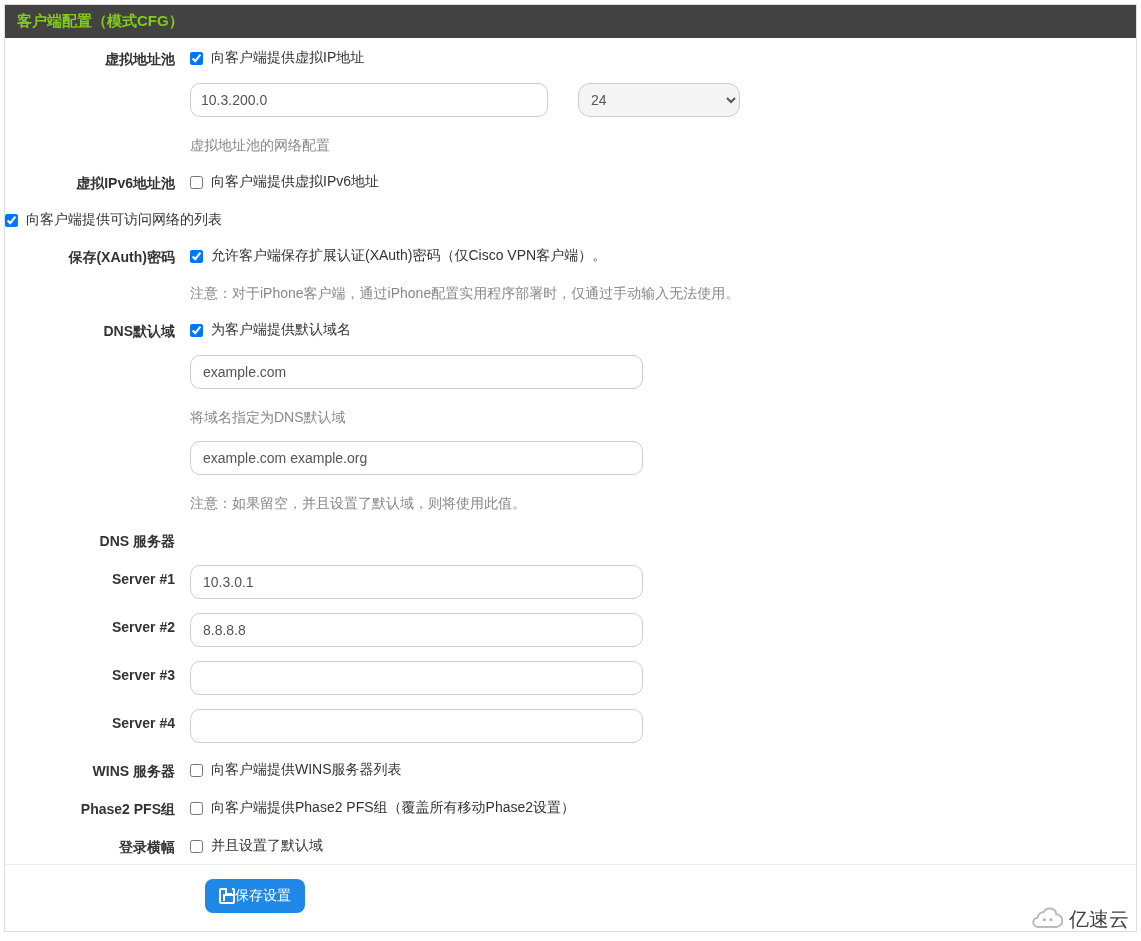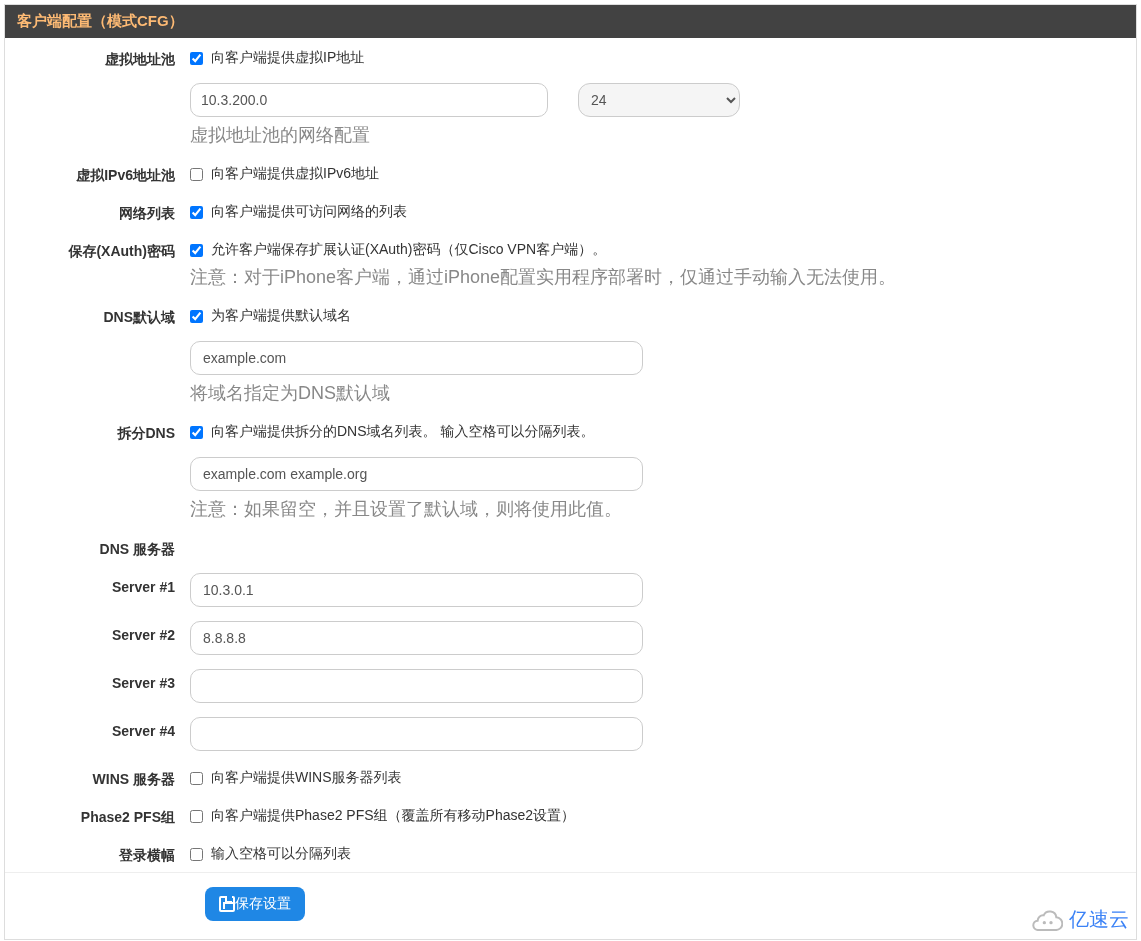--- a/index.html
+++ b/index.html
@@ -10,21 +10,21 @@
       background: #fff;
       width: 1141px;
     }
     .panel {
       border: 1px solid #ddd;
       margin: 4px;
       background: #fff;
     }
     .panel-header {
       background: #424242;
-      color: #fdba74;
+      color: #84cc16;
       font-weight: bold;
       font-size: 15px;
       padding: 7px 12px;
     }
     .form-row {
       display: flex;
       align-items: flex-start;
       padding: 7px 0;
     }
     .form-label {
@@ -45,22 +45,22 @@
       align-items: center;
       padding-top: 4px;
       gap: 8px;
     }
     .check-label {
       color: #333;
       font-size: 14px;
     }
     .hint {
       color: #888;
-      font-size: 18px;
-      margin-top: 6px;
+      font-size: 14px;
+      margin-top: 20px;
     }
     input[type="text"] {
       height: 34px;
       border: 1px solid #ccc;
       border-radius: 10px;
       padding: 0 10px;
       font-size: 14px;
       color: #555;
     }
     input[type="text"].w-med { width: 358px; }
@@ -110,24 +110,24 @@
       position: absolute;
       bottom: 1px; left: 2px;
       width: 8px; height: 5px;
       border: 2px solid #fff;
       border-bottom: none;
     }
     .watermark {
       position: fixed;
       right: 12px;
       bottom: 8px;
-      color: #3b82f6;
+      color: #404040;
       font-size: 20px;
       display: flex;
-      align-items: center;
+      align-items: flex-start;
       gap: 6px;
       font-weight: 500;
       pointer-events: none;
     }
     .watermark svg { width: 32px; height: 22px; }
   </style>
 </head>
 <body>
 
 <div class="panel">
@@ -160,21 +160,20 @@
     <div class="form-label">虚拟IPv6地址池</div>
     <div class="form-field">
       <div class="check-row">
         <input type="checkbox" style="">
         <span class="check-label">向客户端提供虚拟IPv6地址</span>
       </div>
     </div>
   </div>
 
   <div class="form-row">
-    <div class="form-label">网络列表</div>
     <div class="form-field">
       <div class="check-row">
         <input type="checkbox" checked="" style="">
         <span class="check-label">向客户端提供可访问网络的列表</span>
       </div>
     </div>
   </div>
 
   <div class="form-row">
     <div class="form-label">保存(XAuth)密码</div>
@@ -198,29 +197,20 @@
   </div>
   <div class="form-row">
     <div class="form-label"></div>
     <div class="form-field">
       <input type="text" class="w-wide" value="example.com" style="">
       <div class="hint">将域名指定为DNS默认域</div>
     </div>
   </div>
 
   <div class="form-row">
-    <div class="form-label">拆分DNS</div>
-    <div class="form-field">
-      <div class="check-row">
-        <input type="checkbox" checked="" style="">
-        <span class="check-label">向客户端提供拆分的DNS域名列表。 输入空格可以分隔列表。</span>
-      </div>
-    </div>
-  </div>
-  <div class="form-row">
     <div class="form-label"></div>
     <div class="form-field">
       <input type="text" class="w-wide" value="example.com example.org" style="">
       <div class="hint">注意：如果留空，并且设置了默认域，则将使用此值。</div>
     </div>
   </div>
 
   <div class="form-row">
     <div class="form-label">DNS 服务器</div>
   </div>
@@ -260,21 +250,21 @@
         <span class="check-label">向客户端提供Phase2 PFS组（覆盖所有移动Phase2设置）</span>
       </div>
     </div>
   </div>
 
   <div class="form-row">
     <div class="form-label">登录横幅</div>
     <div class="form-field">
       <div class="check-row">
         <input type="checkbox" style="">
-        <span class="check-label">输入空格可以分隔列表</span>
+        <span class="check-label">并且设置了默认域</span>
       </div>
     </div>
   </div>
 
   <div class="divider"></div>
 
   <div class="btn-area">
     <button class="btn-save">
       <span class="save-icon"></span>
       <span>保存设置</span>

